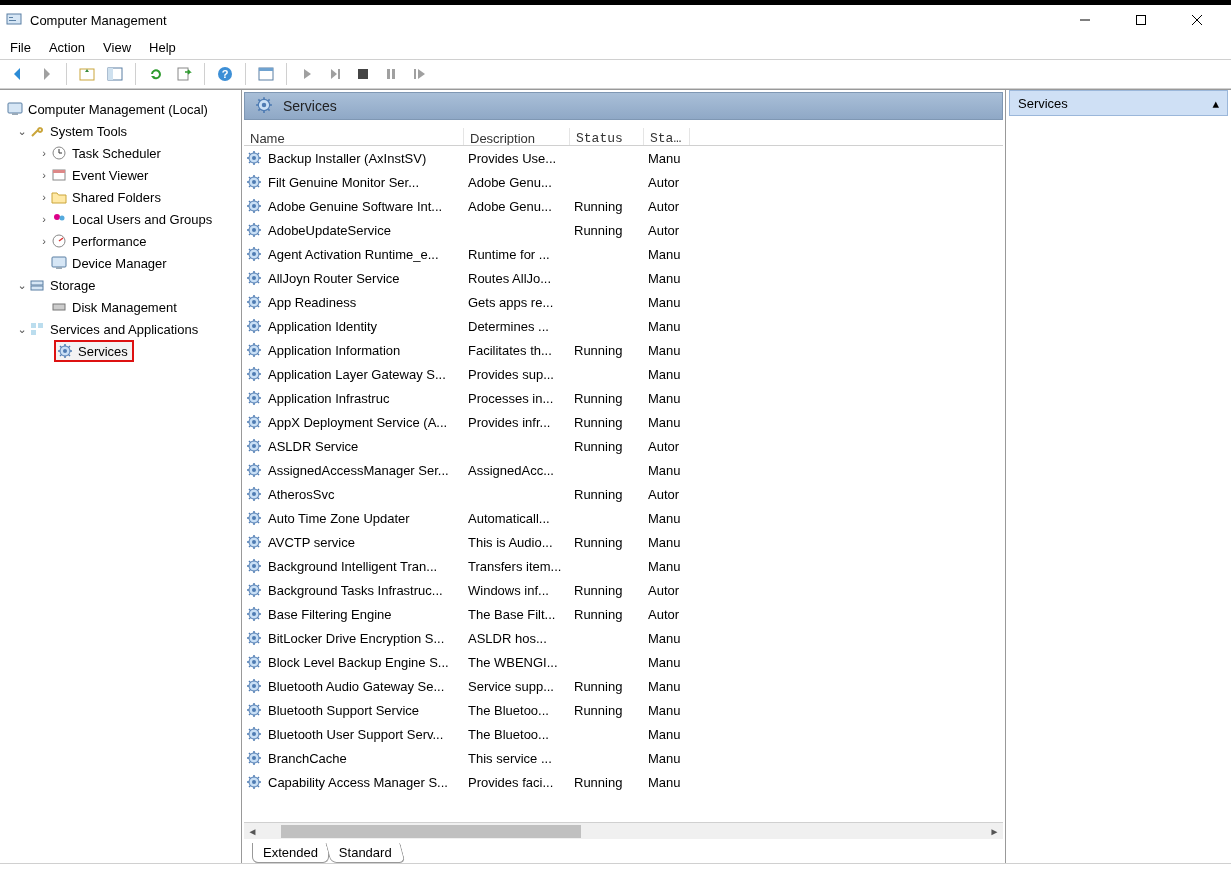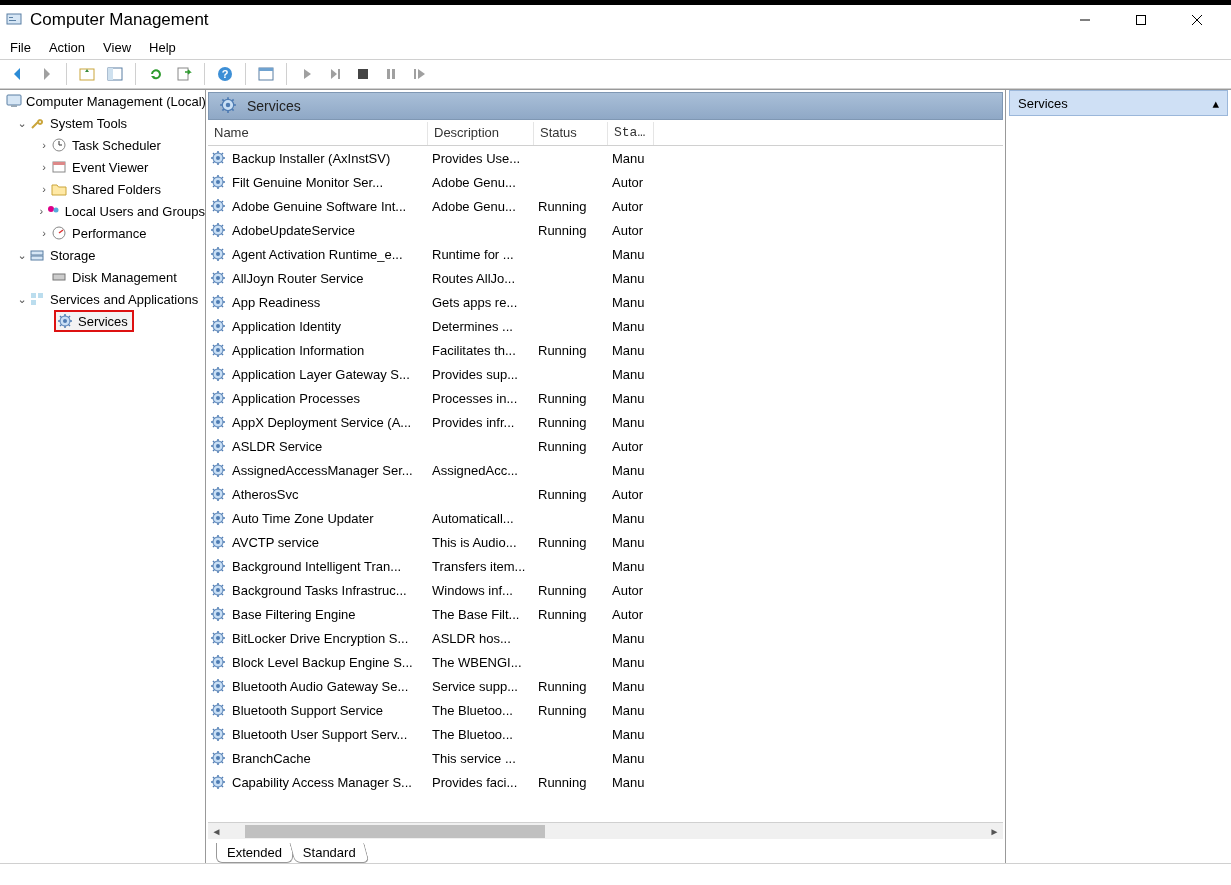--- a/index.html
+++ b/index.html
@@ -1,55 +1,55 @@
 <!DOCTYPE html>
 <html><head>
 <meta charset="utf-8">
 <style>
   * { box-sizing: border-box; margin: 0; padding: 0; font-family: "Segoe UI", Tahoma, sans-serif; }
   body { background: #fff; width: 1231px; height: 885px; overflow: hidden; font-size: 13px; color: #000; }
   .window { width: 1231px; height: 885px; display: flex; flex-direction: column; border-top: 5px solid #000; }
   
   .titlebar { height: 30px; display: flex; align-items: center; padding: 0 8px 0 6px; }
   .titlebar .app-icon { width: 16px; height: 16px; margin-right: 8px; }
-  .titlebar .title { flex: 1; font-size: 17px; }
+  .titlebar .title { flex: 1; font-size: 13px; }
   .winbtns { display: flex; gap: 20px; margin-right: 8px; }
   .winbtn { width: 36px; height: 28px; display:flex; align-items:center; justify-content:center; }
   .winbtn svg { width: 12px; height: 12px; }
   
   .menubar { height: 24px; display:flex; align-items:center; padding: 0 10px; gap: 18px; font-size: 13px; }
   .menubar span { cursor: default; }
   
   .toolbar { height: 30px; border-top:1px solid #d0d0d0; border-bottom:1px solid #d0d0d0; display:flex; align-items:center; padding: 0 6px; gap: 4px; }
   .tbtn { width: 24px; height: 24px; display:flex; align-items:center; justify-content:center; }
   .tsep { width:1px; height: 22px; background:#d0d0d0; margin: 0 4px; }
   
   .content { flex:1; display:flex; border-top:1px solid #999; }
-  .tree-pane { width:206px; border-right:1px solid #999; padding: 0 0; overflow:hidden; background:#fff; }
+  .tree-pane { width:242px; border-right:1px solid #999; padding: 8px 0; overflow:hidden; background:#fff; }
   .tree-pane .node { display:flex; align-items:center; height:22px; white-space:nowrap; }
   .tree-pane .expander { width:12px; text-align:center; color:#555; font-size:11px; }
   .tree-pane .node .ticon { width:18px; height:16px; display:flex; align-items:center; justify-content:center; margin-right:4px; }
   .tree-pane .lbl { font-size:13px; }
   .lvl0 { padding-left: 6px; }
   .lvl1 { padding-left: 16px; }
   .lvl2 { padding-left: 38px; }
   .lvl3 { padding-left: 54px; }
   .highlighted { border: 2px solid #d11; padding:0 4px 0 0; display:inline-flex; align-items:center; height:22px; background:#f3f3f3; }
   
   .center-pane { flex:1; display:flex; flex-direction:column; border-right:1px solid #999; }
   .svc-header { height:28px; background:#9fb6d1; background:linear-gradient(#a9bfd8,#8fa8c6); display:flex; align-items:center; padding:0 10px; color:#222; font-size:14px; border:1px solid #7f97b3; margin:2px; }
   .svc-header .gear { margin-right:10px; }
   .svc-body { flex:1; display:flex; overflow:hidden; margin:0 2px; }
   .left-desc { width:260px; padding:10px 6px 6px 6px; font-size:13px; }
   .list-wrap { flex:1; display:flex; flex-direction:column; border-left:0; overflow:hidden; }
   .cols { display:flex; height:24px; border-bottom:1px solid #d0d0d0; font-size:13px; color:#333; }
-  .col { padding:3px 6px; border-right:1px solid #e5e5e5; overflow:hidden; white-space:nowrap; text-overflow:ellipsis; }
+  .col { padding:3px 6px; border-right:1px solid #e5e5e5; overflow:hidden; white-space:nowrap; text-overflow:ellipsis;margin-top:6px; }
   .c-name { width:220px; }
   .c-desc { width:106px; }
-  .c-status { width:74px; }
+  .c-status { width:74px;font-family:Liberation Mono, monospace; }
   .c-start { width:46px;font-family:Liberation Mono, monospace; }
   .rows { flex:1; overflow-y:scroll; overflow-x:hidden; }
   .row { display:flex; height:24px; align-items:center; font-size:13px; }
   .row .cell { padding:0 4px; overflow:hidden; white-space:nowrap; text-overflow:ellipsis; }
   .row .gear-s { width:20px; display:flex; align-items:center; justify-content:center; }
   .rows::-webkit-scrollbar { width:17px; }
   .rows::-webkit-scrollbar-thumb { background:#c0c0c0; }
   .rows::-webkit-scrollbar-track { background:#f0f0f0; }
   .hscroll { height:17px; background:#f0f0f0; display:flex; align-items:center; border-top:1px solid #d0d0d0;}
   .hscroll .arrow { width:17px; height:17px; display:flex; align-items:center; justify-content:center; color:#555; font-size:10px;}
@@ -281,20 +281,29 @@
       <div class="node lvl2">
         <span class="expander">›</span>
         <span class="ticon">
             <svg class="ico16" viewBox="0 0 16 16">
               <circle cx="8" cy="8" r="6" fill="#fff" stroke="#888"></circle>
               <line x1="8" y1="8" x2="12" y2="5" stroke="#d33" stroke-width="1.5"></line>
             </svg>
           </span>
         <span class="lbl">Performance</span>
       </div>
+      <div class="node lvl2">
+        <span class="expander" style="visibility:hidden">›</span>
+        <span class="ticon">
+            <svg class="ico16" viewBox="0 0 16 16">
+              <use href="#monitor-icon"></use>
+            </svg>
+          </span>
+        <span class="lbl">Device Manager</span>
+      </div>
       <div class="node lvl1">
         <span class="expander">⌄</span>
         <span class="ticon">
             <svg class="ico16" viewBox="0 0 16 16">
               <rect x="2" y="4" width="12" height="4" fill="#d6e6f5" stroke="#5a7fa3"></rect>
               <rect x="2" y="9" width="12" height="4" fill="#d6e6f5" stroke="#5a7fa3"></rect>
             </svg>
           </span>
         <span class="lbl">Storage</span>
       </div>
@@ -455,21 +464,21 @@
                 <span class="cell" style="width:106px">Provides sup...</span>
                 <span class="cell" style="width:74px"></span>
                 <span class="cell" style="width:46px">Manu</span>
               </div>
               <div class="row">
                 <span class="gear-s">
                   <svg width="16" height="16" viewBox="0 0 16 16">
                     <use href="#gear-icon"></use>
                   </svg>
                 </span>
-                <span class="cell" style="width:200px">Application Processes</span>
+                <span class="cell" style="width:200px">Application Infrastruc</span>
                 <span class="cell" style="width:106px">Processes in...</span>
                 <span class="cell" style="width:74px">Running</span>
                 <span class="cell" style="width:46px">Manu</span>
               </div>
               <div class="row">
                 <span class="gear-s">
                   <svg width="16" height="16" viewBox="0 0 16 16">
                     <use href="#gear-icon"></use>
                   </svg>
                 </span>

